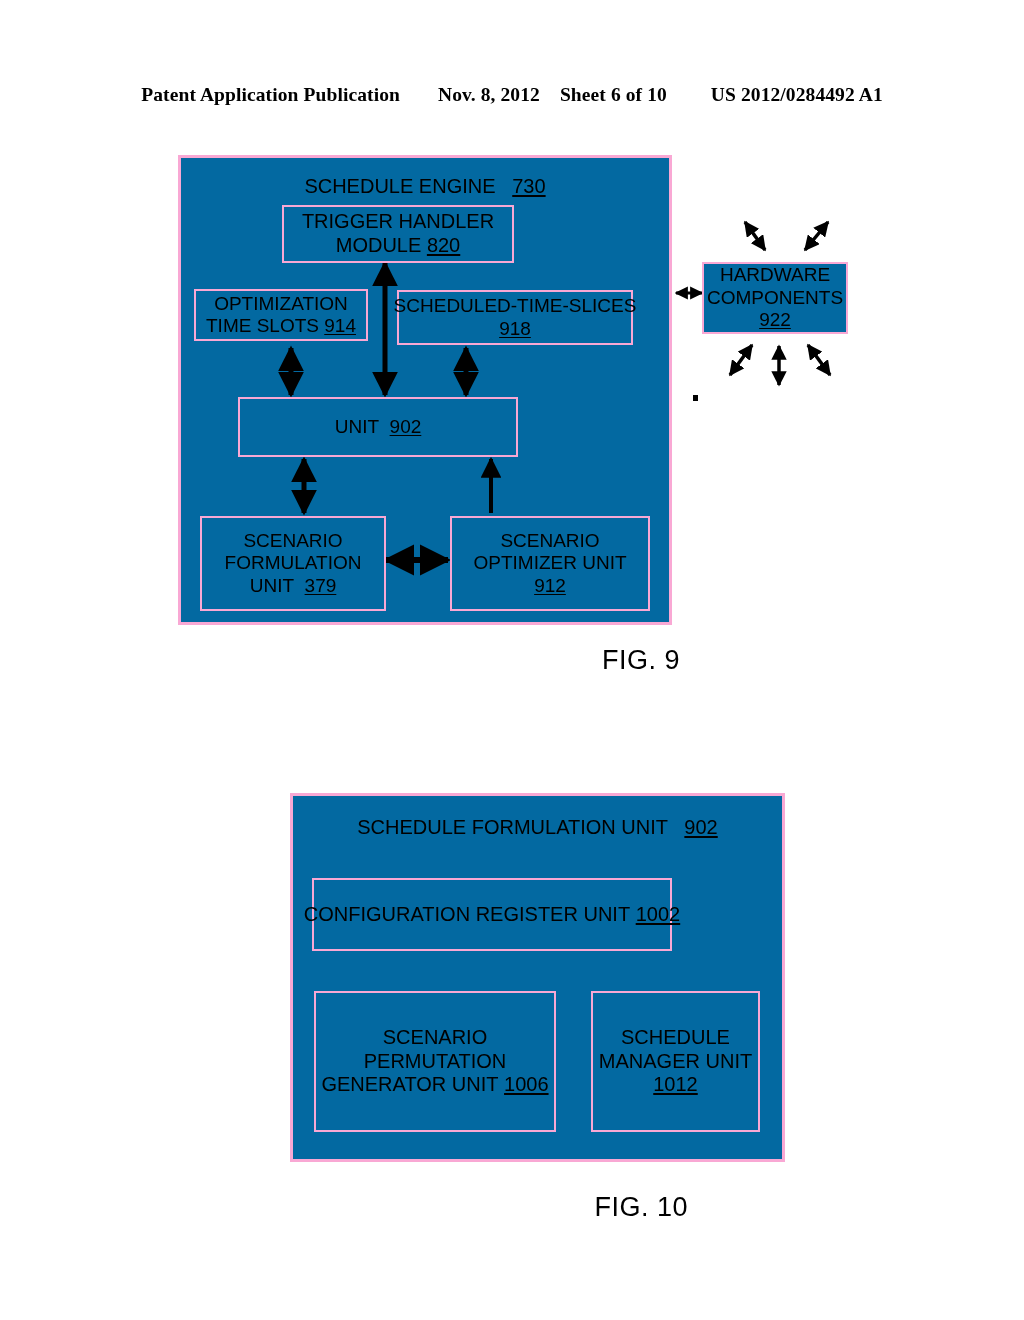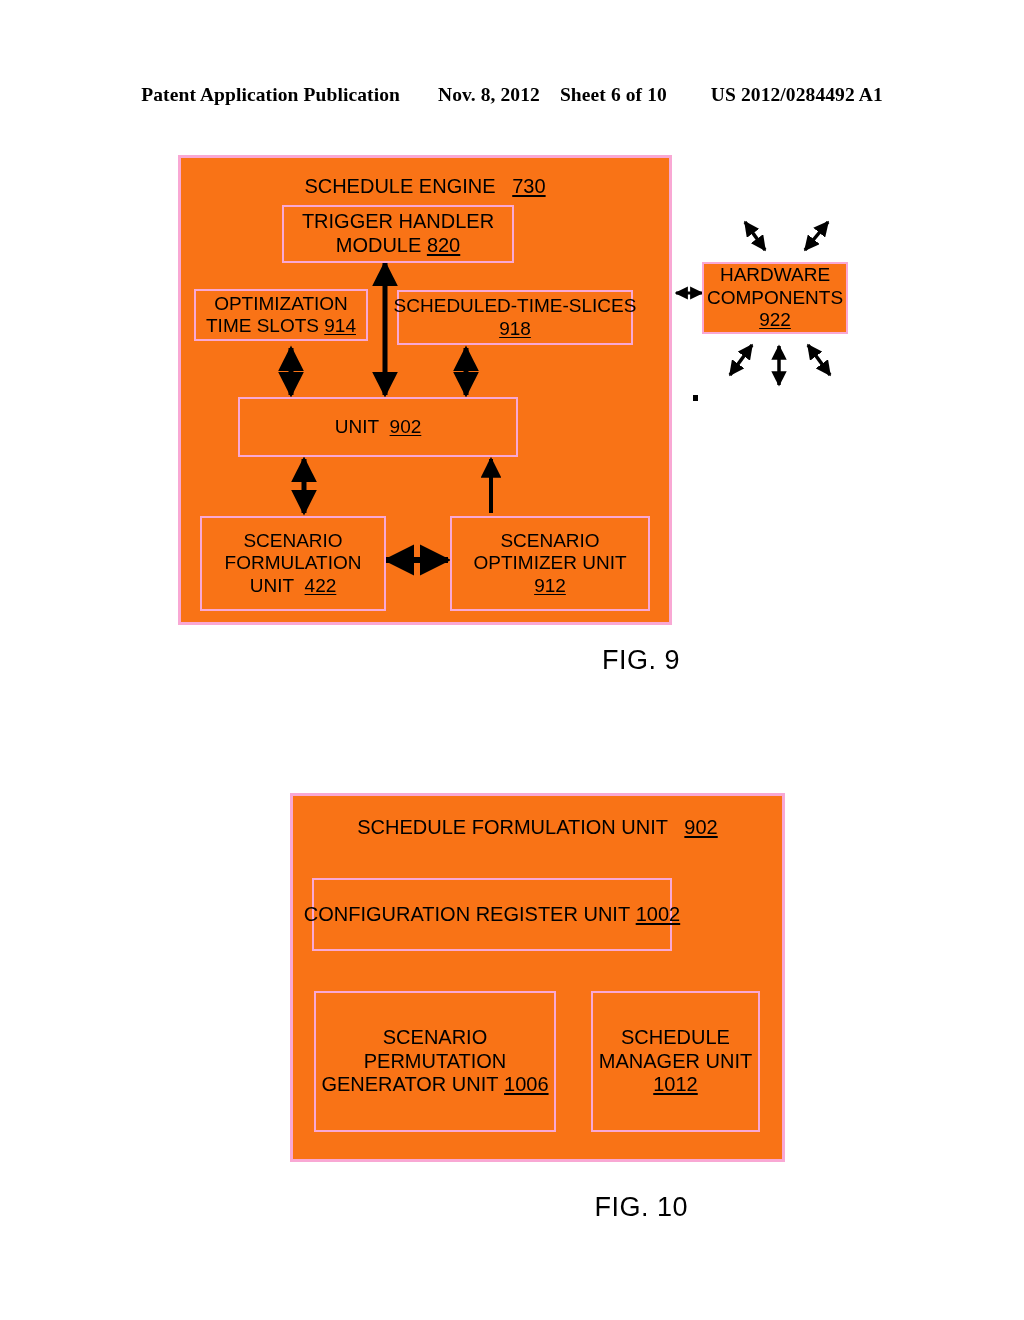--- a/index.html
+++ b/index.html
@@ -35,21 +35,21 @@
   }
   #page-header .hdr-seg { display: inline-block; }
   .gap-a { width: 38px; }
   .gap-b { width: 20px; }
   .gap-c { width: 44px; }
 
   
   .fig-box {
     position: absolute;
     box-sizing: border-box;
-    background: #f97316;
+    background: #0369a1;
     border: 2px solid #f9a8d4;
     display: flex;
     flex-direction: column;
     align-items: center;
     justify-content: center;
     text-align: center;
     line-height: 1.18;
     z-index: 3;
   }
   .fig-outer {
@@ -175,21 +175,21 @@
 <div class="fig-box" style="left:238px; top:397px; width:280px; height:60px; font-size:19px;">
   <span class="box-label">
     <span>UNIT</span><span>&nbsp;&nbsp;</span><span class="ref">902</span>
   </span>
 </div>
 
 <div class="fig-box" style="left:200px; top:516px; width:186px; height:95px; font-size:19px;">
   <span class="box-label">SCENARIO</span>
   <span class="box-label">FORMULATION</span>
   <span class="box-label">
-    <span>UNIT</span><span>&nbsp;&nbsp;</span><span class="ref">422</span>
+    <span>UNIT</span><span>&nbsp;&nbsp;</span><span class="ref">379</span>
   </span>
 </div>
 
 <div class="fig-box" style="left:450px; top:516px; width:200px; height:95px; font-size:19px;">
   <span class="box-label">SCENARIO</span>
   <span class="box-label">OPTIMIZER UNIT</span>
   <span class="box-label ref">912</span>
 </div>
 
 <div class="fig-box" style="left:702px; top:262px; width:146px; height:72px; font-size:19px;">

